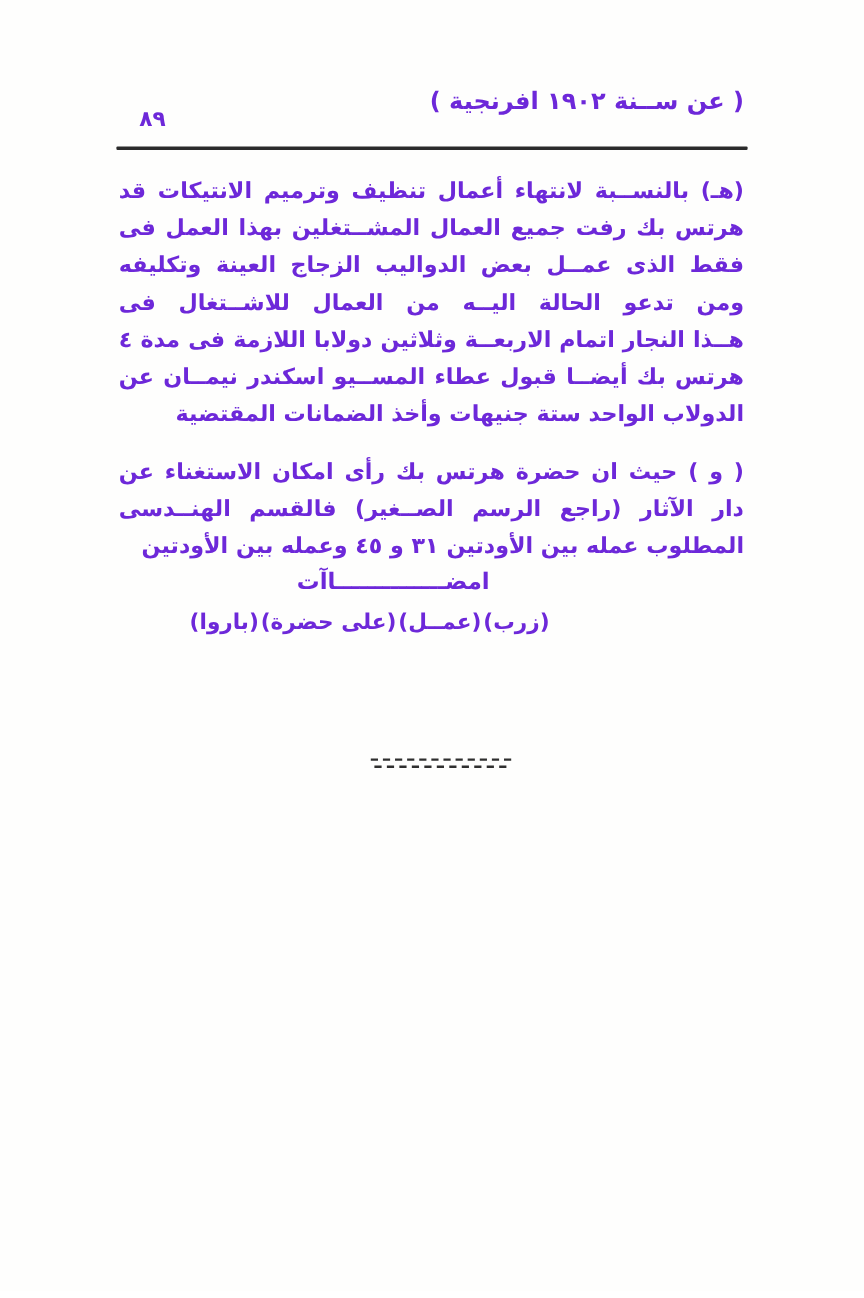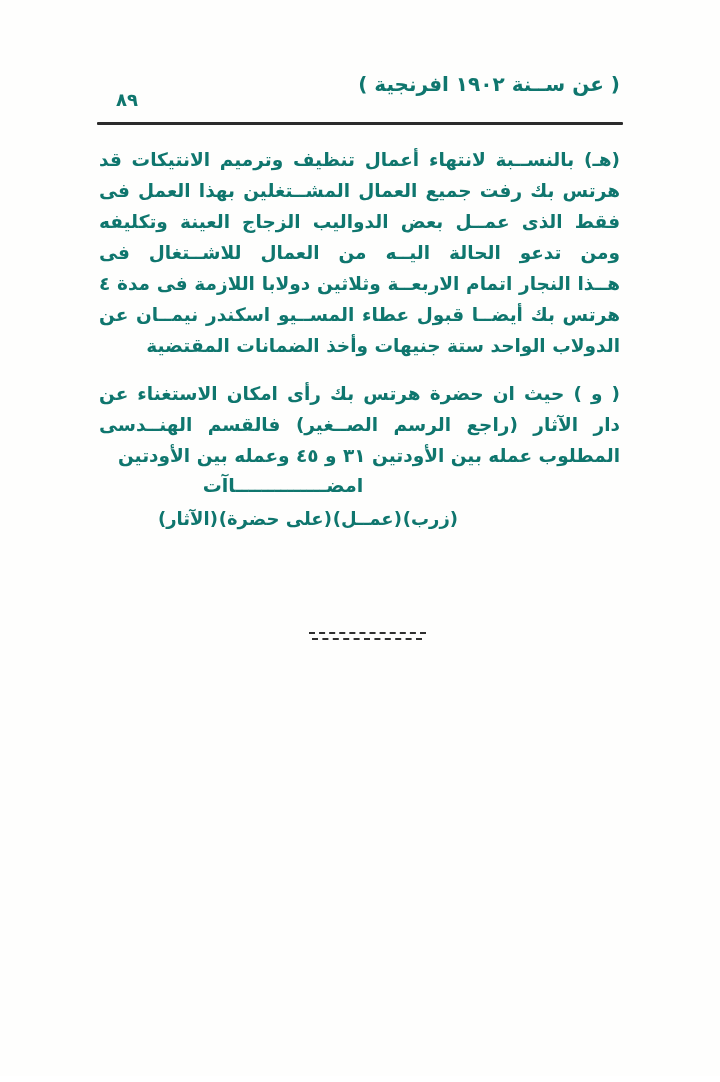--- a/index.html
+++ b/index.html
@@ -2,21 +2,21 @@
 <html lang="ar" dir="rtl"><head>
 <meta charset="utf-8">
 <style>
   html, body { margin: 0; padding: 0; background: #ffffff; }
   .page {
     position: relative;
     width: 720px;
     height: 1076px;
     background: #fefefd;
     font-family: "DejaVu Sans", sans-serif;
-    color: #0f766e;
+    color: #6d28d9;
     direction: rtl;
     overflow: hidden;
   }
   .pageno {
     position: absolute;
     left: 116px;
     top: 89px;
     font-size: 18px;
     font-weight: bold;
     letter-spacing: 1px;
@@ -50,21 +50,20 @@
   }
   .para { margin: 0 0 17px 0; }
   .line { height: 31px; overflow: hidden; }
   .line.j { text-align: justify; text-align-last: justify; }
   .line.last { text-align: right; }
   .sign-heading {
     position: absolute;
     left: 158px;
     top: 474px;
     width: 250px;
-    text-align: center;
     font-size: 19px;
     font-weight: bold;
     white-space: nowrap;
   }
   .sign-names {
     position: absolute;
     left: 158px;
     top: 508px;
     width: 300px;
     display: flex;
@@ -120,21 +119,21 @@
     </div>
 
   </div>
 
   <div class="sign-heading">امضــــــــــــــاآت</div>
 
   <div class="sign-names">
     <span>(زرب)</span>
     <span>(عمــل)</span>
     <span>(على حضرة)</span>
-    <span>(الآثار)</span>
+    <span>(باروا)</span>
   </div>
 
   <div class="sep">
     <div class="dash-row"></div>
     <div class="dash-row"></div>
   </div>
 
 </div>
 
 </body></html>

